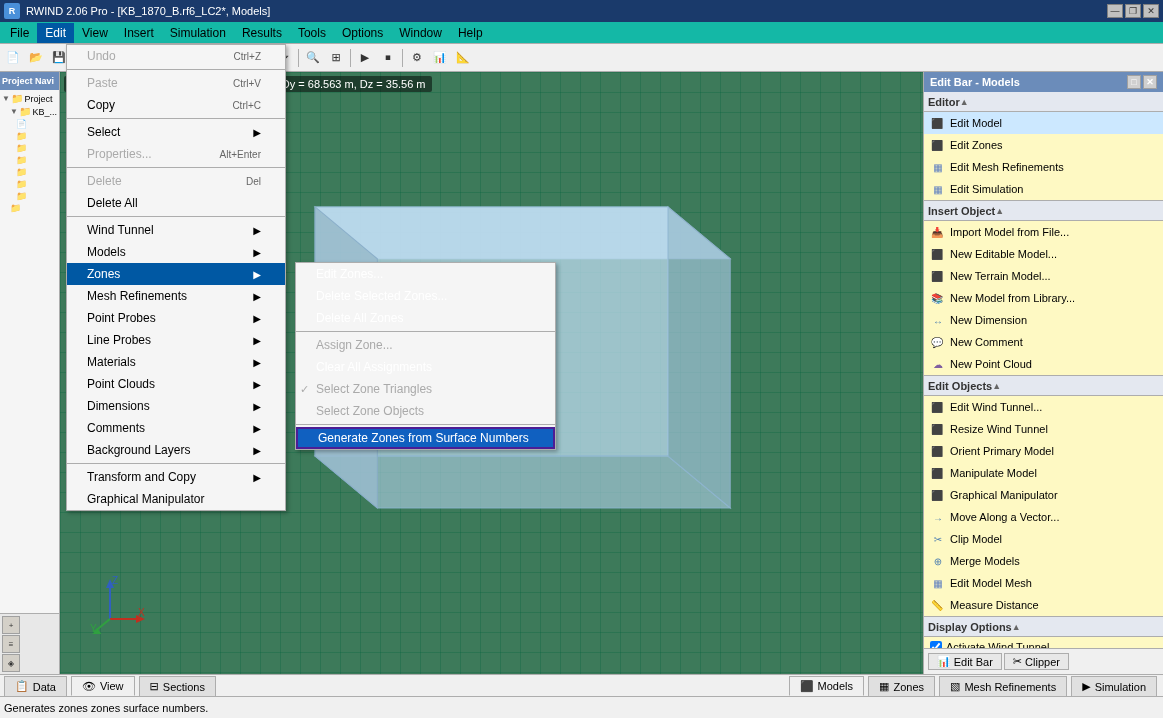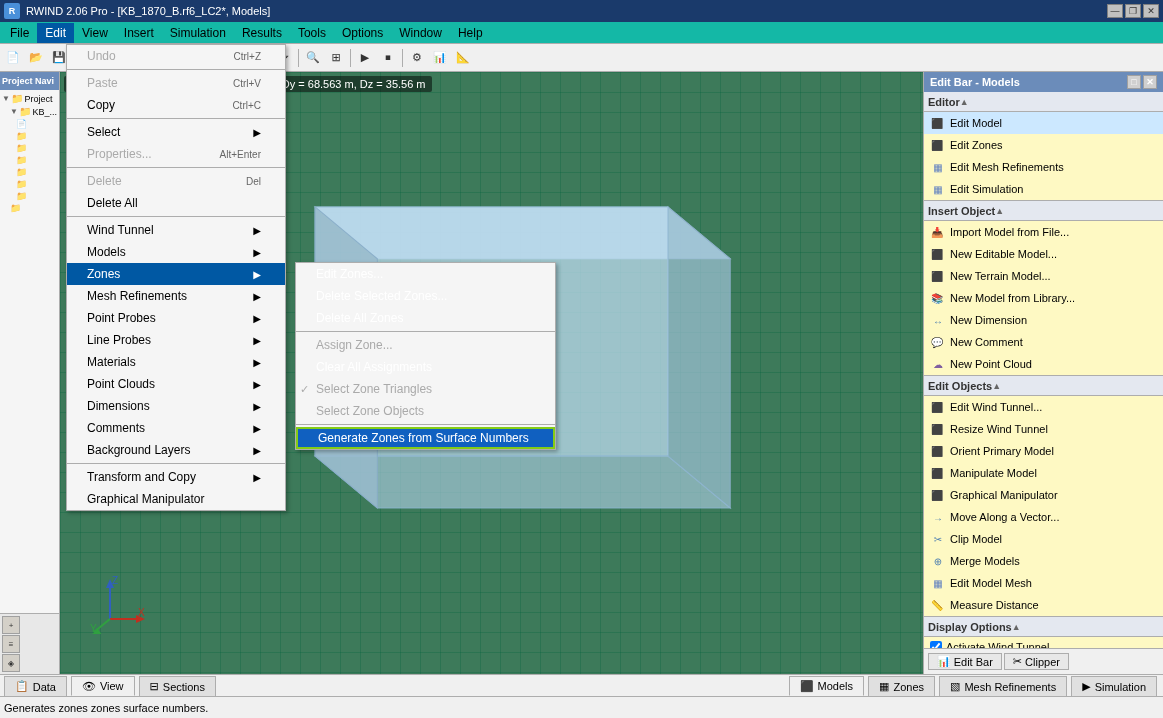--- a/index.html
+++ b/index.html
@@ -469,21 +469,21 @@
           <span>Clear All Assignments</span>
         </div>
         <div class="dropdown-item disabled">
           <span class="dropdown-check">✓</span>
           <span>Select Zone Triangles</span>
         </div>
         <div class="dropdown-item disabled">
           <span>Select Zone Objects</span>
         </div>
         <div class="dropdown-separator"></div>
-        <div class="dropdown-item highlighted" style="background:#1060c0; color:white; border:2px solid #84cc16;">
+        <div class="dropdown-item highlighted" style="background:#1060c0; color:white; border:2px solid #4c1d95;">
           <span>Generate Zones from Surface Numbers</span>
         </div>
       </div>
     </div>
     <div class="dropdown-item">
       <span>Mesh Refinements</span>
       <span class="dropdown-arrow">▶</span>
     </div>
     <div class="dropdown-item">
       <span>Point Probes</span>

